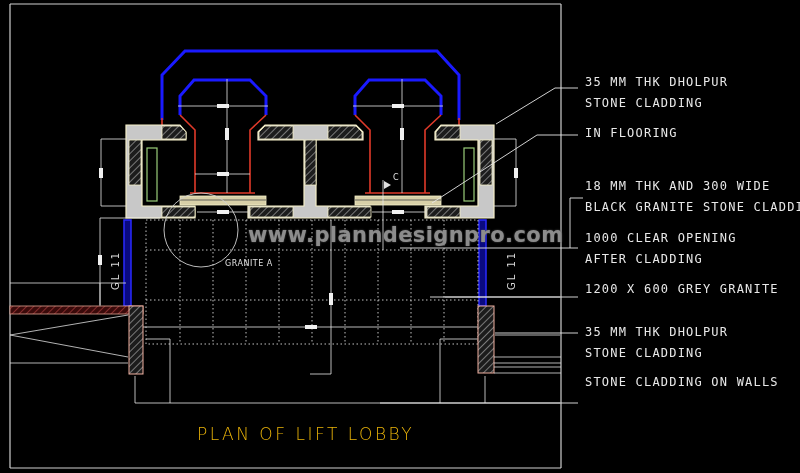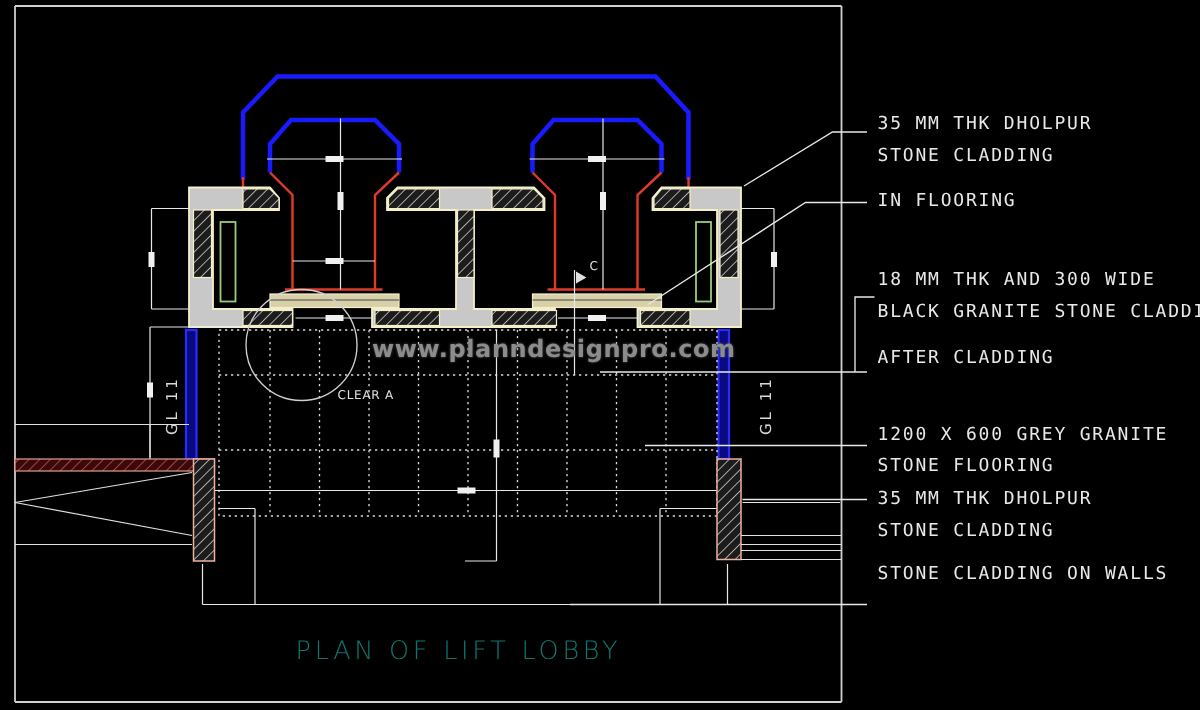--- a/index.html
+++ b/index.html
@@ -1,21 +1,21 @@
 <!DOCTYPE html>
 <html><head>
   <meta charset="utf-8">
   <style>
     html, body { margin: 0; padding: 0; background: #000; }
     body { width: 800px; height: 473px; overflow: hidden; position: relative; font-family: "DejaVu Sans Mono", monospace; }
     #canvas { position: absolute; left: 0; top: 0; width: 800px; height: 473px; }
     .note { position: absolute; color: #e8e8e8; font-family: "DejaVu Sans Mono", monospace; font-size: 12px; letter-spacing: 1.2px; line-height: 21px; white-space: nowrap; }
     .note span { display: block; }
-    .title { position: absolute; left: 197px; top: 424px; color: #0f766e; font-family: "DejaVu Sans", sans-serif; font-size: 17px; letter-spacing: 2.5px; font-weight: 300; }
-    .watermark { position: absolute; left: 248px; top: 223px; color: #8c8c8c; font-family: "DejaVu Sans", sans-serif; font-weight: bold; font-size: 16px; letter-spacing: 0.4px; text-shadow: 0 0 2px #555; }
+    .title { position: absolute; left: 197px; top: 424px; color: #eab308; font-family: "DejaVu Sans", sans-serif; font-size: 17px; letter-spacing: 2.5px; font-weight: 300; }
+    .watermark { position: absolute; left: 248px; top: 223px; color: #8c8c8c; font-family: "DejaVu Sans", sans-serif; font-weight: bold; font-size: 21px; letter-spacing: 0.4px; text-shadow: 0 0 2px #555; }
     .detail { position: absolute; left: 225px; top: 259px; color: #e0e0e0; font-size: 8px; font-family: "DejaVu Sans", sans-serif; letter-spacing: 0.5px; }
     .gl { position: absolute; color: #d8d8d8; font-family: "DejaVu Sans", sans-serif; font-size: 10px; transform: rotate(-90deg); transform-origin: left top; letter-spacing: 2px; }
     .cmark { position: absolute; left: 393px; top: 173px; color: #e0e0e0; font-size: 8px; font-family: "DejaVu Sans", sans-serif; }
   </style>
 </head>
 <body>
 
 <svg id="canvas" viewBox="0 0 800 473" xmlns="http://www.w3.org/2000/svg">
   <defs>
     <pattern id="hatch" width="5" height="5" patternUnits="userSpaceOnUse" patternTransform="rotate(45)">
@@ -185,42 +185,42 @@
     <line x1="400" y1="248" x2="578" y2="248"></line>
     <line x1="430" y1="297" x2="578" y2="297"></line>
     <line x1="495" y1="333" x2="578" y2="333"></line>
     <line x1="380" y1="403" x2="578" y2="403"></line>
   </g>
 
   <polygon points="384,181 384,189 391,185" fill="#e0e0e0"></polygon>
 </svg>
 
 <div class="watermark">www.planndesignpro.com</div>
-<div class="detail">CLEAR A</div>
+<div class="detail">GRANITE A</div>
 <div class="cmark">C</div>
 <div class="gl" style="left:110px; top:290px;">GL 11</div>
 <div class="gl" style="left:506px; top:290px;">GL 11</div>
 
 <div class="note" style="left:585px; top:72px;">
   <span>35 MM THK DHOLPUR</span>
   <span>STONE CLADDING</span>
 </div>
 <div class="note" style="left:585px; top:123px;">
   <span>IN FLOORING</span>
 </div>
 <div class="note" style="left:585px; top:176px;">
   <span>18 MM THK AND 300 WIDE</span>
   <span>BLACK GRANITE STONE CLADDING</span>
 </div>
 <div class="note" style="left:585px; top:228px;">
+  <span>1000 CLEAR OPENING</span>
   <span>AFTER CLADDING</span>
 </div>
 <div class="note" style="left:585px; top:279px;">
   <span>1200 X 600 GREY GRANITE</span>
-  <span>STONE FLOORING</span>
 </div>
 <div class="note" style="left:585px; top:322px;">
   <span>35 MM THK DHOLPUR</span>
   <span>STONE CLADDING</span>
 </div>
 <div class="note" style="left:585px; top:372px;">
   <span>STONE CLADDING ON WALLS</span>
 </div>
 
 <div class="title">PLAN OF LIFT LOBBY</div>

